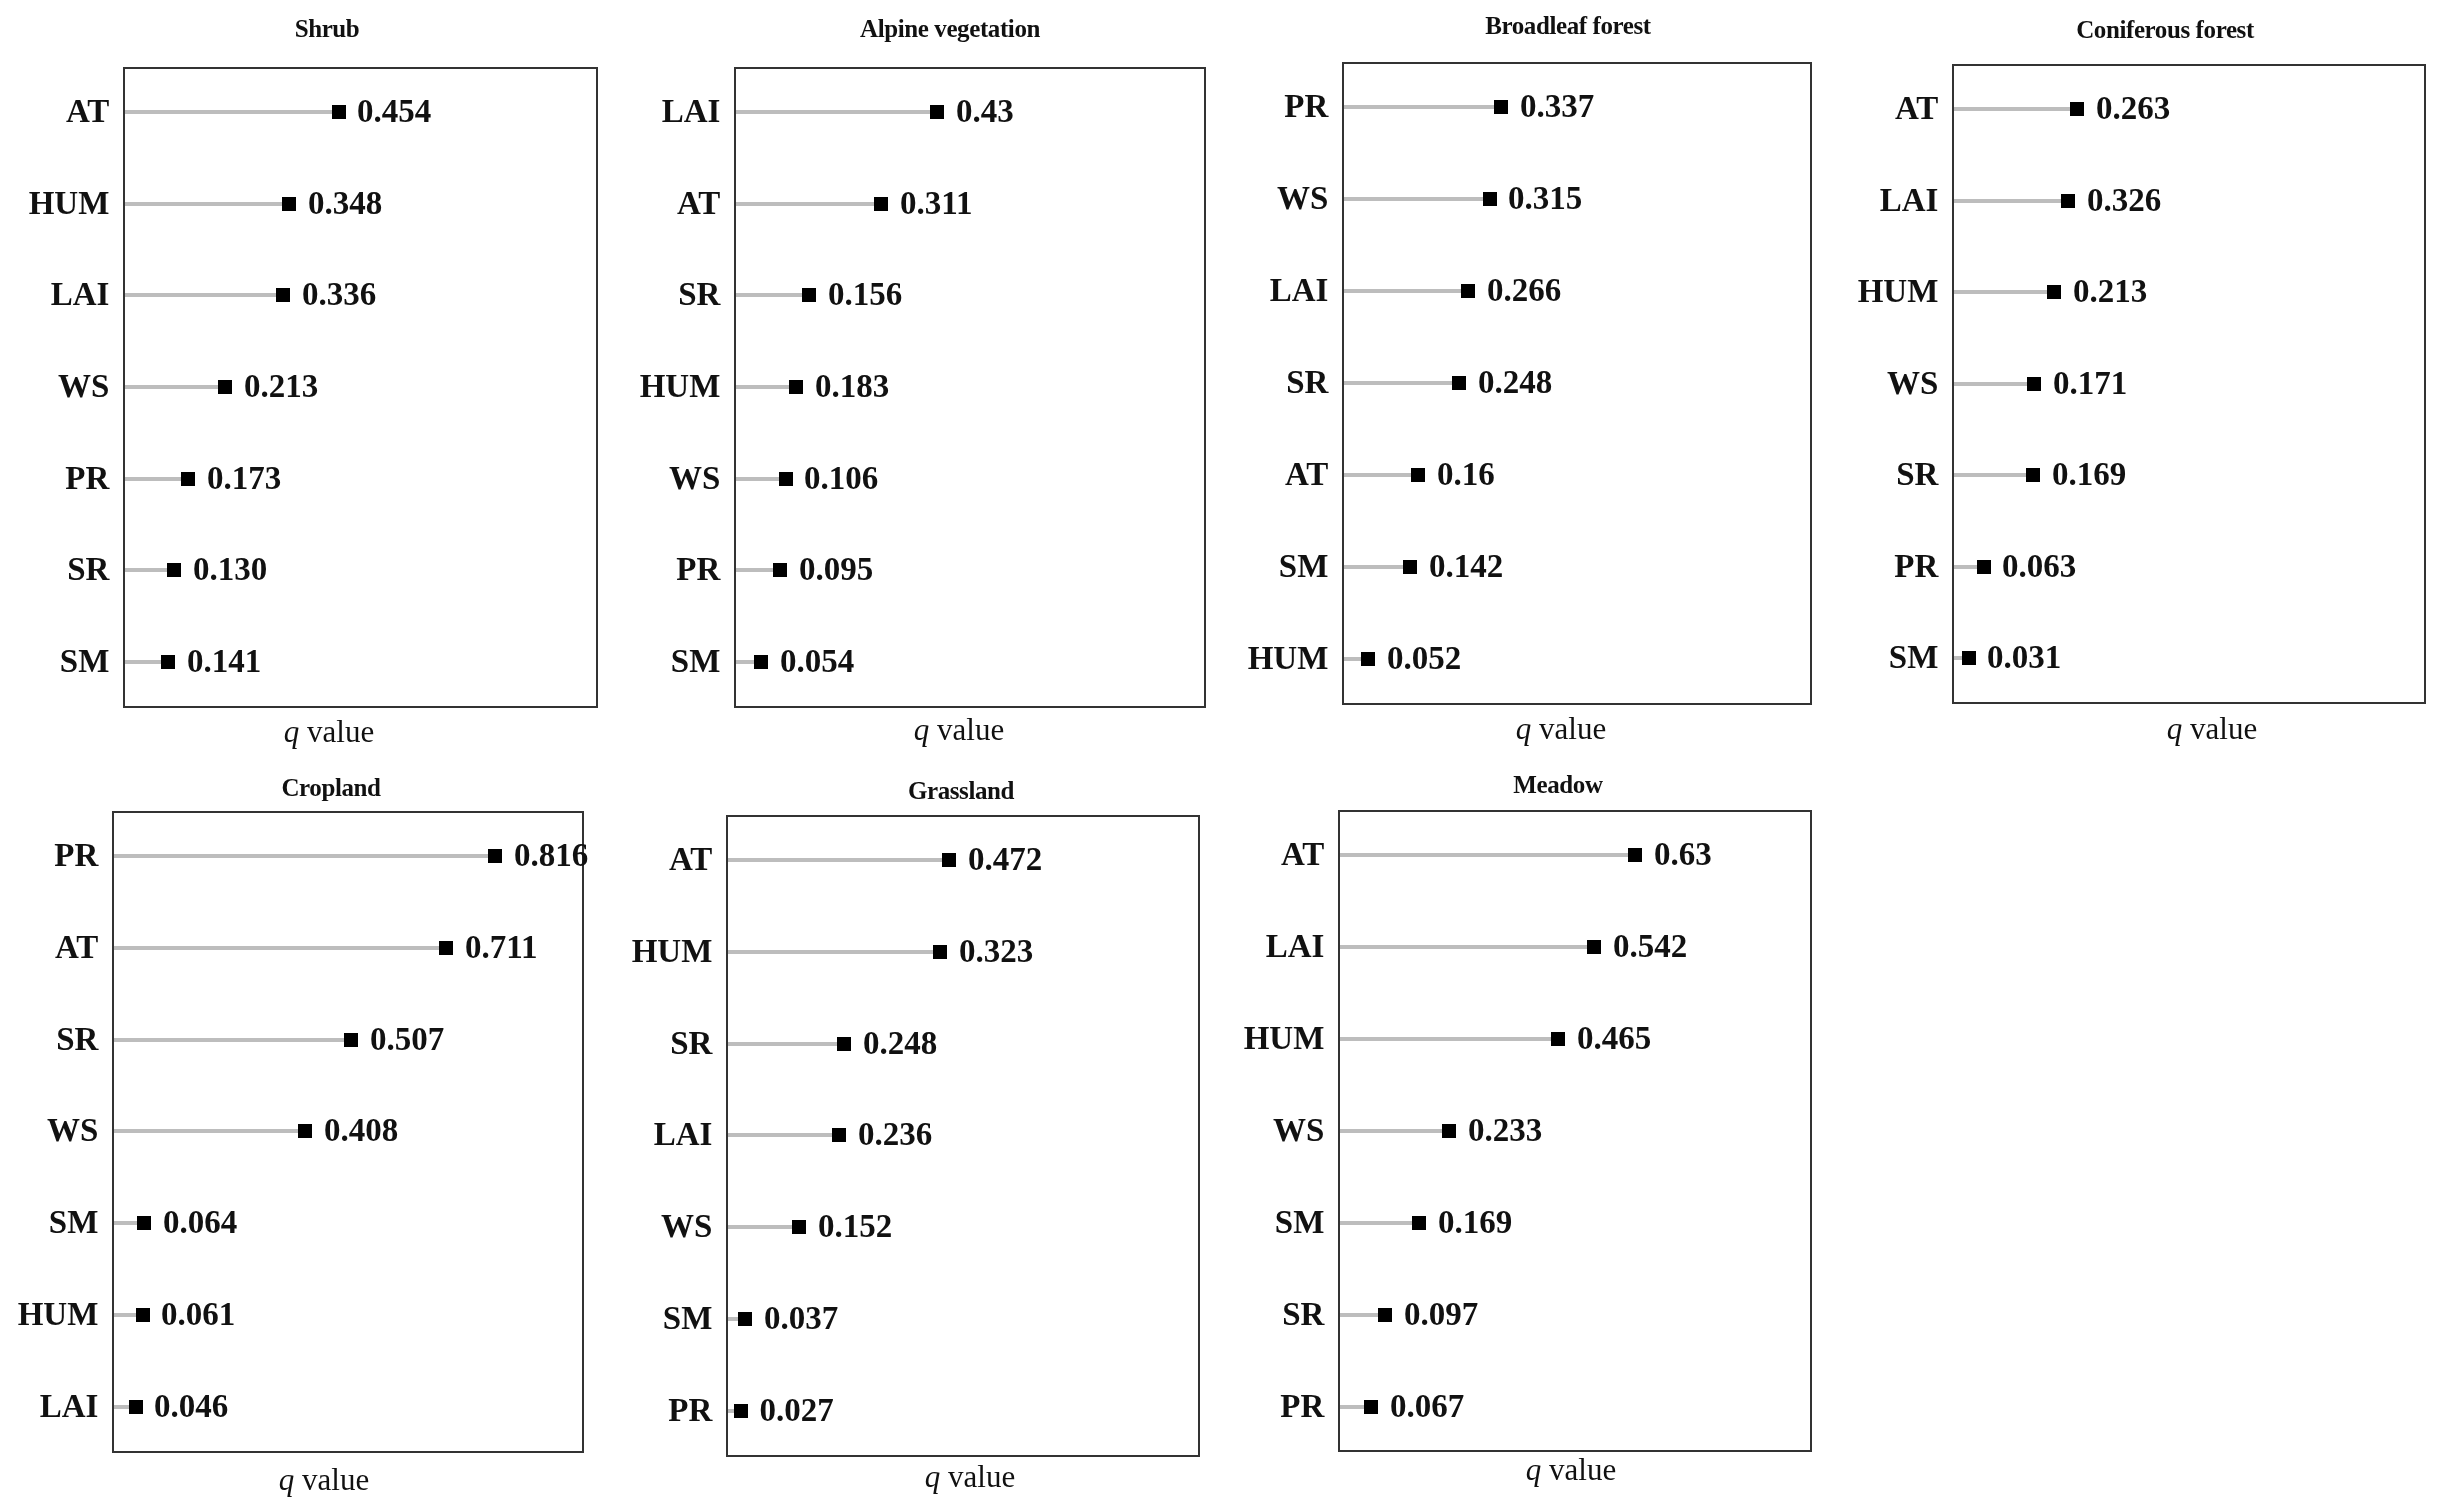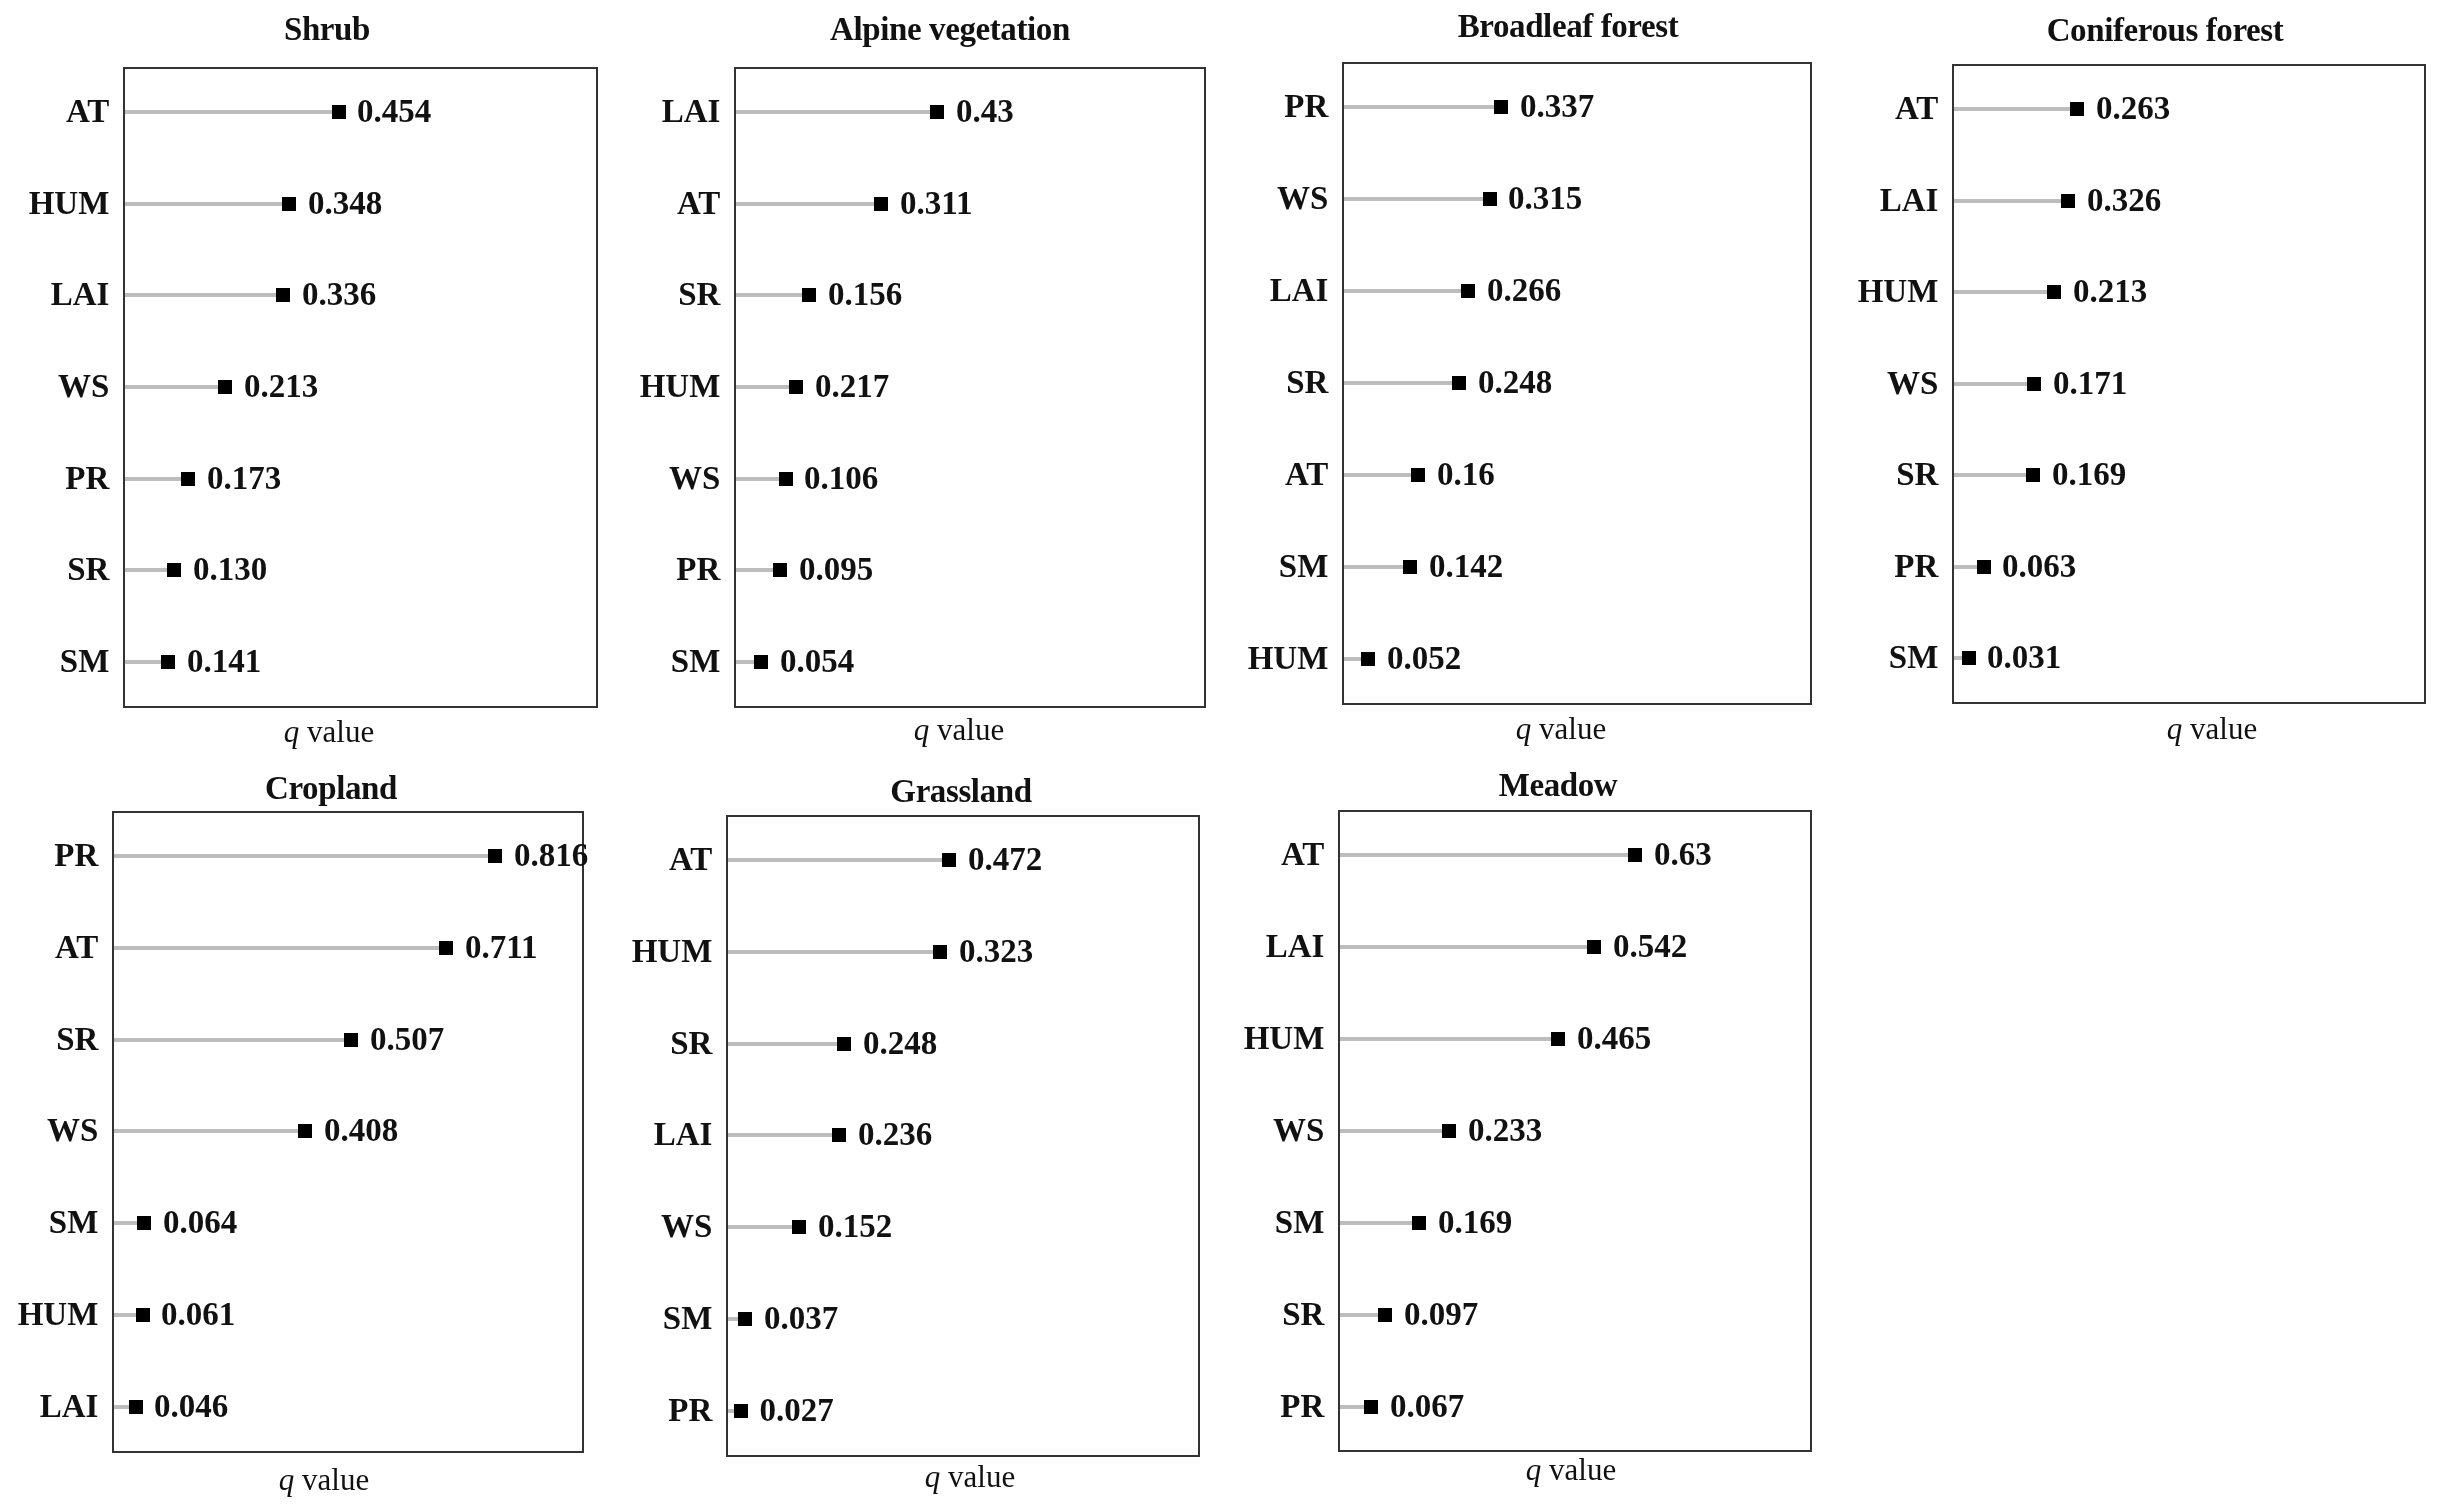--- a/index.html
+++ b/index.html
@@ -1,20 +1,20 @@
 <!DOCTYPE html>
 <html style="font-size:12.6px"><head>
 <meta charset="utf-8">
 <style>
   html, body { margin:0; padding:0; background:#ffffff; }
   body { width:2438px; height:1507px; position:relative; overflow:hidden;
          font-family:"Liberation Serif","DejaVu Serif",serif; color:#111; }
   .panel { position:absolute; }
   .ptitle { position:absolute; transform:translate(-50%,-50%); font-weight:bold;
-            font-size:33px; white-space:nowrap; letter-spacing:-0.4px; }
+            font-size:25px; white-space:nowrap; letter-spacing:-0.4px; }
   .box { position:absolute; border:2.4px solid #333; box-sizing:border-box; background:#fff; }
   .row { position:absolute; left:0; height:0; }
   .stem { position:absolute; left:0; top:-1.6px; height:3.1px; background:#bdbdbd; }
   .marker { position:absolute; top:-7px; width:14px; height:14px; background:#000; transform:translateX(-7px); }
   .val { position:absolute; top:-19.6px; font-weight:bold; font-size:33px; line-height:39px; white-space:nowrap; }
   .ylab { position:absolute; top:-19.6px; right:100%; margin-right:15.7px; font-weight:bold;
           font-size:33px; line-height:39px; white-space:nowrap; text-align:right; }
   .xlab { position:absolute; transform:translate(-50%,-50%); font-size:31px; white-space:nowrap; }
   .xlab i { font-style:italic; }
 </style>
@@ -88,21 +88,21 @@
         <div class="row" style="top: 226px; width: 467px;">
     <span class="ylab">SR</span>
     <span class="stem" style="width: 73px;"></span>
     <span class="marker" style="left: 73px;"></span>
     <span class="val" style="left: 92px;">0.156</span>
   </div>
         <div class="row" style="top: 318px; width: 467px;">
     <span class="ylab">HUM</span>
     <span class="stem" style="width: 60px;"></span>
     <span class="marker" style="left: 60px;"></span>
-    <span class="val" style="left: 79px;">0.217</span>
+    <span class="val" style="left: 79px;">0.183</span>
   </div>
         <div class="row" style="top: 410px; width: 467px;">
     <span class="ylab">WS</span>
     <span class="stem" style="width: 50px;"></span>
     <span class="marker" style="left: 50px;"></span>
     <span class="val" style="left: 68px;">0.106</span>
   </div>
         <div class="row" style="top: 501px; width: 467px;">
     <span class="ylab">PR</span>
     <span class="stem" style="width: 44px;"></span>

